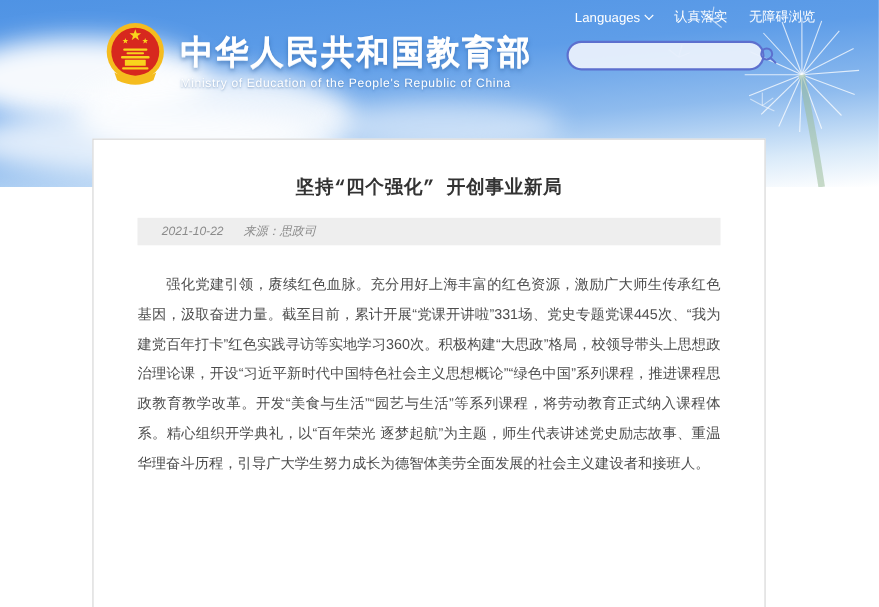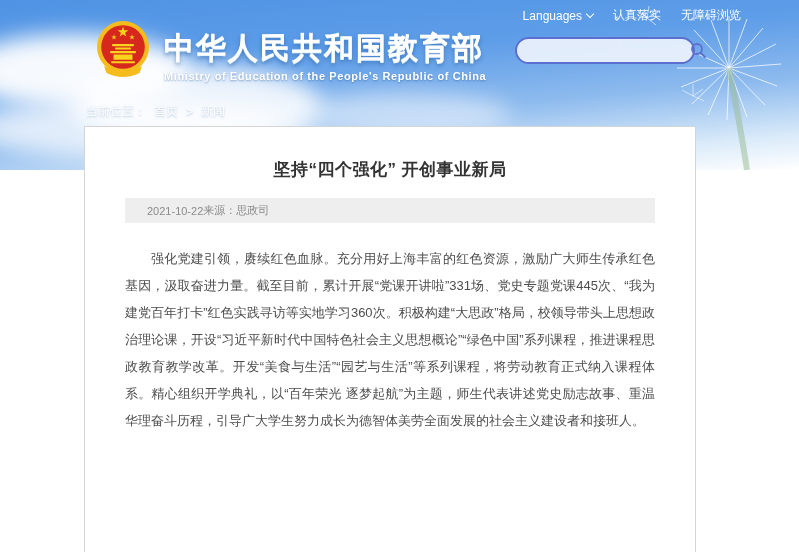--- a/index.html
+++ b/index.html
@@ -24,21 +24,21 @@
   .toplink { display:flex; align-items:center; gap:5px; cursor:pointer; white-space:nowrap; }
   .chev { width:6px; height:6px; border-right:1.5px solid #fff; border-bottom:1.5px solid #fff;
           transform:rotate(45deg); margin-top:-3px; }
 
   
   .brand { position:absolute; left:96px; top:20px; display:flex; align-items:flex-end; z-index:4; }
   .emblem { width:54px; height:62px; flex:0 0 auto; }
   .brand-text { margin-left:14px; padding-top:5px; }
   .site-title { font-size:30px; font-weight:bold; letter-spacing:2px; color:#fff;
                 text-shadow:0 1px 0 #eaf2fb, 0 3px 4px rgba(35,85,150,.55); line-height:1.1; }
-  .site-sub { margin-top:6px; font-size:11px; font-weight:bold; letter-spacing:.6px; color:#fff;
+  .site-sub { margin-top:6px; font-size:11px; font-weight:normal; letter-spacing:.6px; color:#fff;
               text-shadow:0 1px 2px rgba(35,85,150,.5); }
 
   
   .searchbox { position:absolute; left:515px; top:37px; width:180px; height:27px;
                background:rgba(233,240,252,.95); border:2px solid #5c6fce; border-radius:14px;
                display:flex; align-items:center; z-index:5; }
   .searchbox input { flex:1; border:none; outline:none; background:transparent;
                      font-size:12px; color:#444; padding:0 6px 0 12px; }
   .search-btn { width:26px; height:23px; display:flex; align-items:center; justify-content:center;
                 cursor:pointer; }
@@ -46,24 +46,24 @@
   
   .breadcrumb { position:absolute; left:86px; top:103px; color:#fff; font-size:12px;
                 display:flex; align-items:center; gap:8px; z-index:5;
                 text-shadow:0 1px 2px rgba(60,110,170,.4); }
   .crumb-link { cursor:pointer; }
 
   
   .content-box { position:absolute; left:84px; top:126px; width:612px; height:440px;
                  background:#fff; border:1px solid #d4d4d4; z-index:6; }
   .article-title { margin-top:31px; text-align:center; font-size:17px; font-weight:bold;
-                   color:#333; letter-spacing:.5px; }
+                   color:#333; letter-spacing:.5px;font-family:Liberation Mono, monospace; }
   .meta-bar { margin:17px 40px 0 40px; height:25px; background:#eeeeee;
-              display:flex; align-items:center; padding-left:22px; 
-              font-size:11px; color:#8b8b8b; }
+              display:flex; align-items:center; padding-left:22px; gap:18px;
+              font-size:11px; color:#8b8b8b;font-style:italic; }
   .article-body { margin:22px 40px 0 40px; font-size:13px; color:#4d4d4d;
                   line-height:27px; text-align:justify; }
   .article-body p { text-indent:2em; margin-bottom:12px; }
 </style>
 </head>
 <body>
 
 <div class="page">
 
   <div class="sky">
@@ -150,26 +150,20 @@
     <div class="searchbox">
       <input type="text" value="" style="">
       <span class="search-btn">
         <svg width="17" height="17" viewBox="0 0 17 17">
           <circle cx="7" cy="7" r="5" fill="none" stroke="#5c6fce" stroke-width="1.8"></circle>
           <line x1="10.8" y1="10.8" x2="15" y2="15" stroke="#5c6fce" stroke-width="1.8" stroke-linecap="round"></line>
         </svg>
       </span>
     </div>
 
-    <div class="breadcrumb">
-      <span>当前位置：</span>
-      <span class="crumb-link">首页</span>
-      <span>&gt;</span>
-      <span class="crumb-link">新闻</span>
-    </div>
   </div>
 
   <div class="content-box">
     <h1 class="article-title">坚持“四个强化” 开创事业新局</h1>
     <div class="meta-bar">
       <span>2021-10-22</span>
       <span>
         <span>来源：</span><span>思政司</span>
       </span>
     </div>

